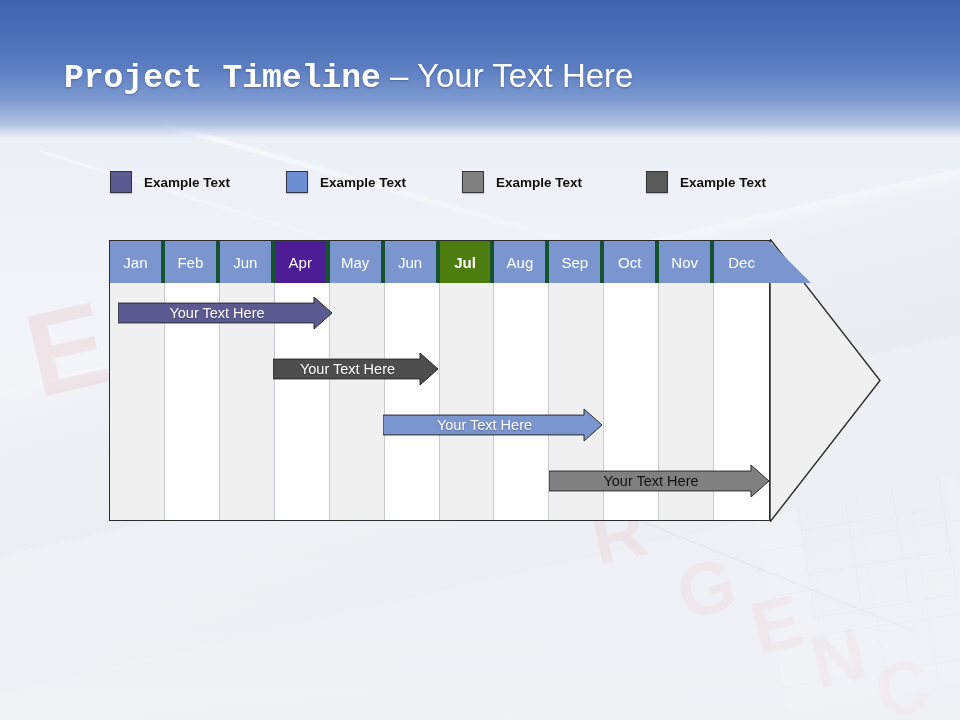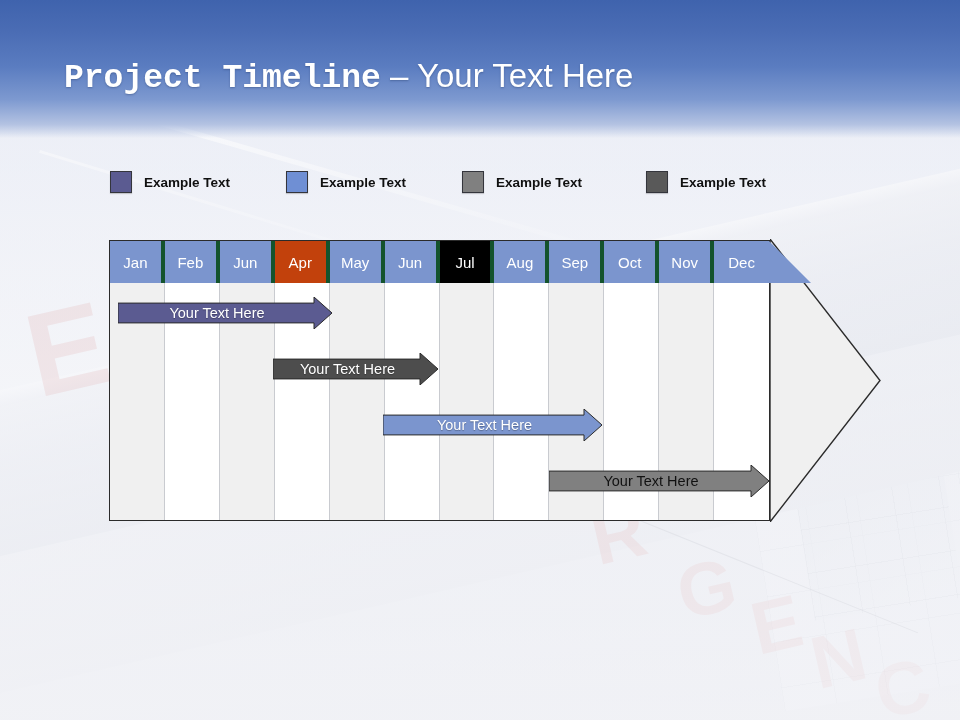--- a/index.html
+++ b/index.html
@@ -225,24 +225,24 @@
     <div class="hdr-wedge">
       <svg width="42" height="42" viewBox="0 0 42 42">
         <polygon points="0,0 0,42 42,42" fill="#7b95ce"></polygon>
       </svg>
     </div>
 
     <div class="hdr">
         <div class="hdr-cell" style="background: rgb(123, 149, 206);">Jan</div>
         <div class="hdr-cell" style="background: rgb(123, 149, 206);">Feb</div>
         <div class="hdr-cell" style="background: rgb(123, 149, 206);">Jun</div>
-        <div class="hdr-cell" style="background: #c2410c;">Apr</div>
+        <div class="hdr-cell" style="background: #4c1d95;">Apr</div>
         <div class="hdr-cell" style="background: rgb(123, 149, 206);">May</div>
         <div class="hdr-cell" style="background: rgb(123, 149, 206);">Jun</div>
-        <div class="hdr-cell" style="background: #000000;">Jul</div>
+        <div class="hdr-cell" style="background: #4d7c0f; font-weight: bold;">Jul</div>
         <div class="hdr-cell" style="background: rgb(123, 149, 206);">Aug</div>
         <div class="hdr-cell" style="background: rgb(123, 149, 206);">Sep</div>
         <div class="hdr-cell" style="background: rgb(123, 149, 206);">Oct</div>
         <div class="hdr-cell" style="background: rgb(123, 149, 206);">Nov</div>
         <div class="hdr-cell" style="background: rgb(123, 149, 206);">Dec</div>
       </div>
     <div class="bars">
         <div class="bar" style="left: 9px; top: 57px; width: 214px;">
           <svg width="214" height="32" viewBox="0 0 214 32">
             <polygon points="0,6.08 196,6.08 196,0 214,16 196,32 196,25.92 0,25.92" fill="#5b5b91" stroke="#2b2b2b" stroke-width="1"></polygon>

